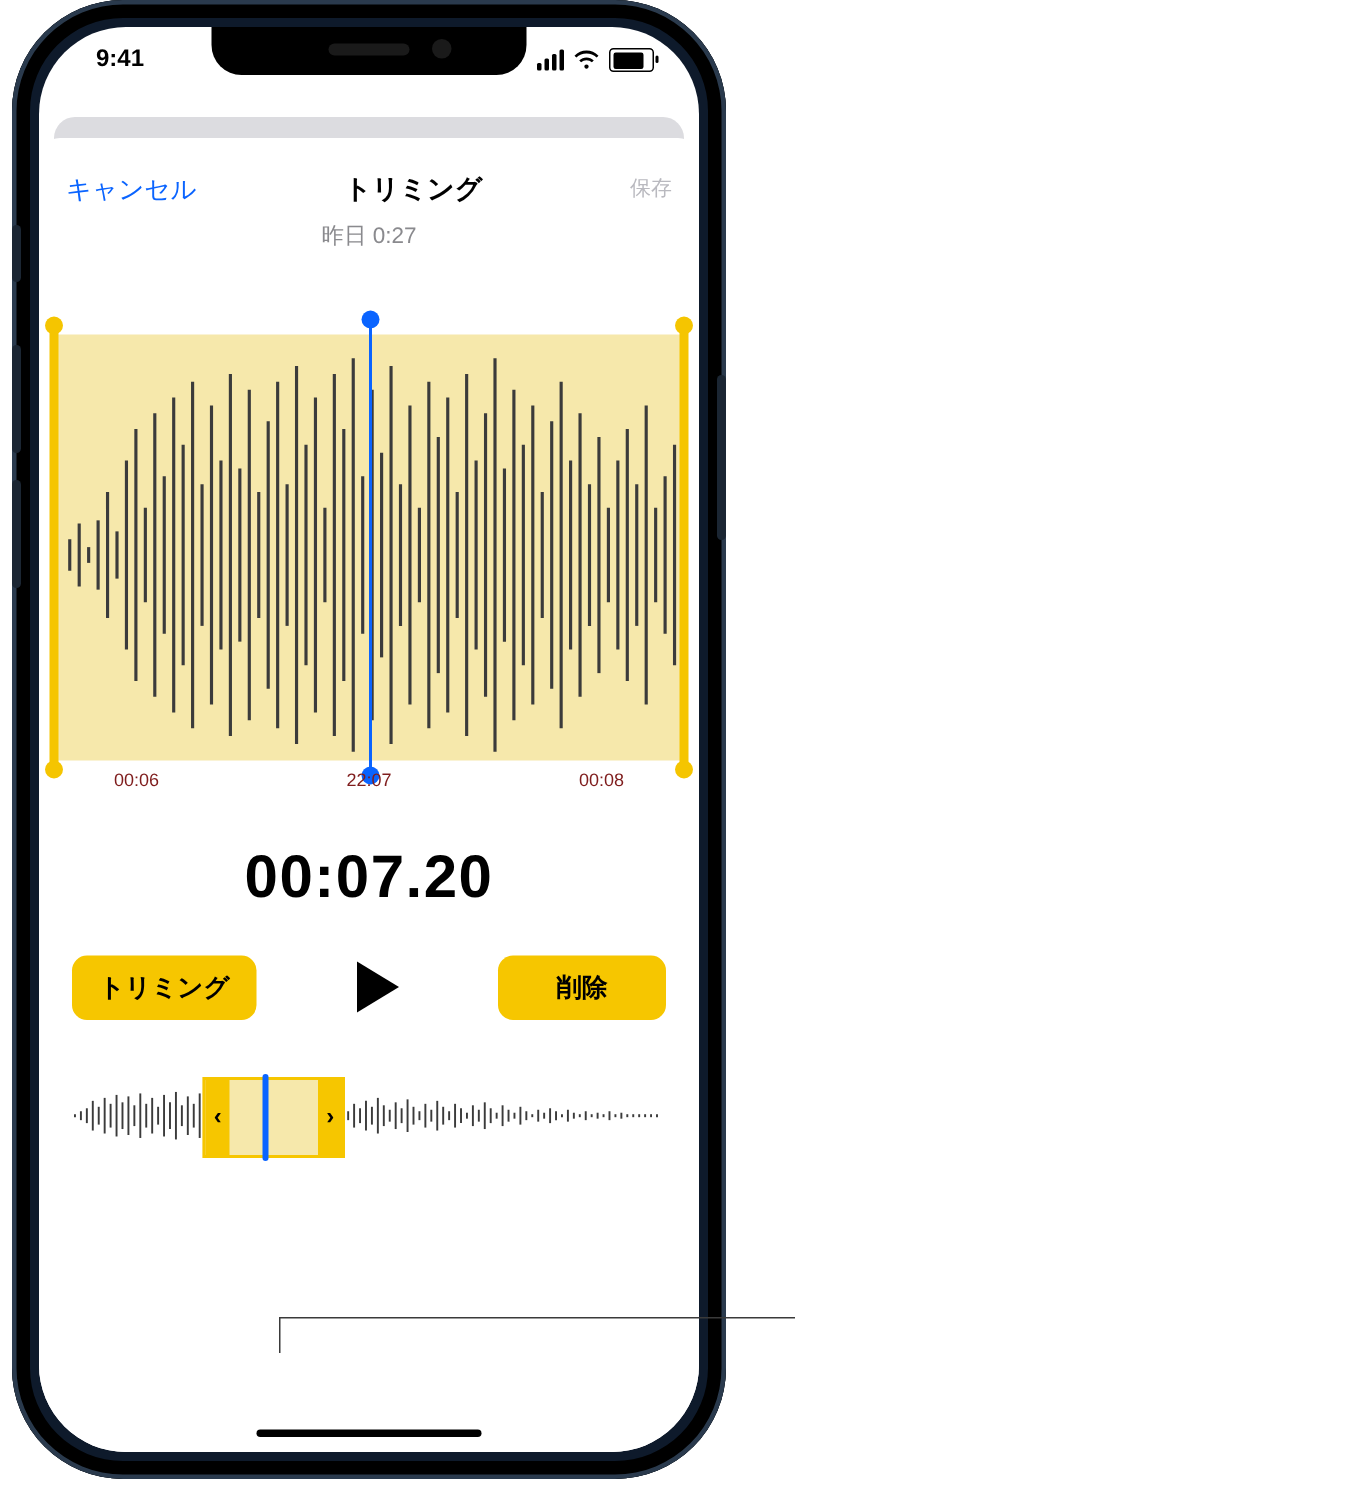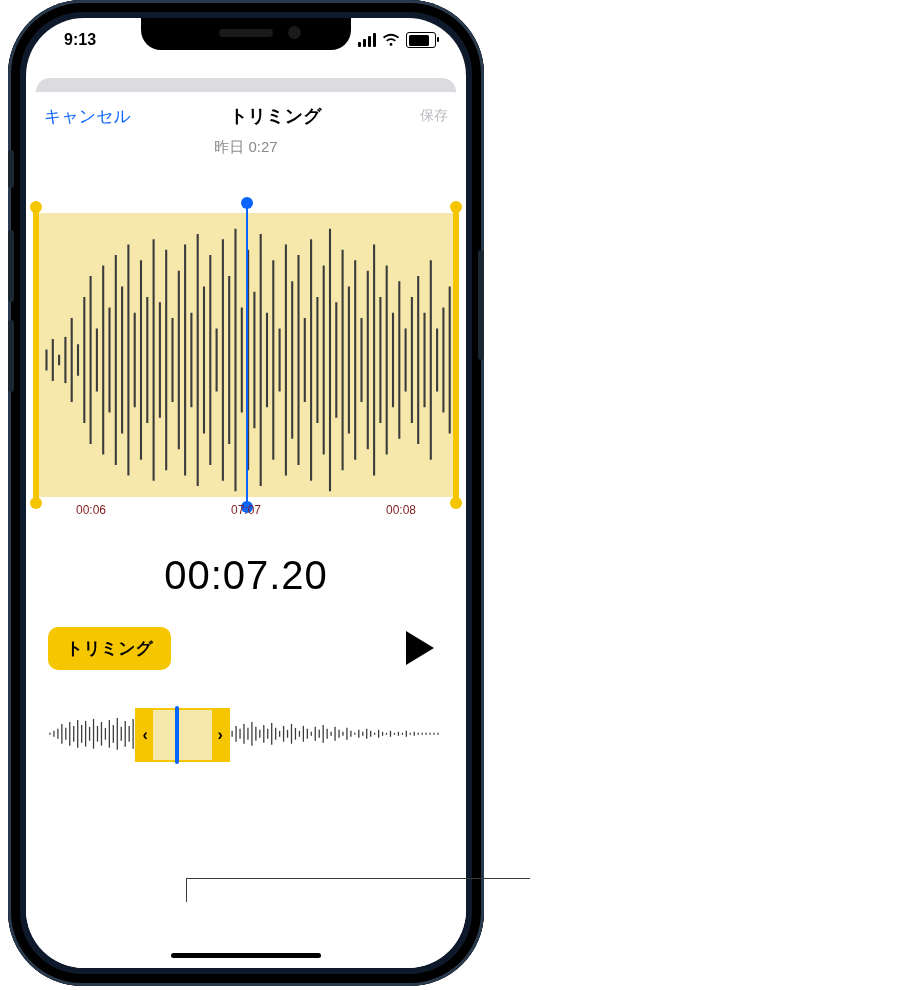--- a/index.html
+++ b/index.html
@@ -30,21 +30,21 @@
   .sig span:nth-child(4){height:14px;}
   .wifi{width:18px;height:14px;}
   .battery{width:28px;height:14px;border:1.5px solid #000;border-radius:3px;position:relative;}
   .battery::after{content:"";position:absolute;right:-4px;top:4px;width:2px;height:5px;background:#000;border-radius:1px;}
   .battery .fill{position:absolute;left:1.5px;top:1.5px;bottom:1.5px;width:20px;background:#000;border-radius:1.5px;}
 
   
   .layer-back{position:absolute;top:60px;left:10px;right:10px;height:30px;background:#dcdce0;border-radius:14px 14px 0 0;}
   .sheet{position:absolute;top:74px;left:0;right:0;bottom:0;background:#fff;border-radius:14px 14px 0 0;overflow:hidden;}
 
-  .navbar{display:flex;justify-content:space-between;align-items:center;padding:12px 18px 6px;}
+  .navbar{display:flex;justify-content:space-between;align-items:center;padding:22px 18px 6px;}
   .nav-title{font-size:18px;font-weight:600;color:#000;}
   .nav-cancel{color:#0a64ff;font-size:17px;}
   .nav-save{color:#b9b9bf;font-size:14px;}
 
   .rec-title{text-align:center;font-size:24px;font-weight:700;color:#000;margin-top:14px;}
   .rec-sub{text-align:center;font-size:15px;color:#8a8a8e;margin-top:4px;}
 
   
   .wavebox{position:relative;margin:56px 10px 0;height:312px;}
   .wave-sel{position:absolute;left:0;right:0;top:0;bottom:28px;background:#f6e8ab;}
@@ -54,21 +54,21 @@
   .handleY.right{right:-3px;top:-6px;bottom:22px;}
   .knob{width:12px;height:12px;border-radius:50%;background:#f5c500;position:absolute;left:-3px;}
   .handleY .knob.top{top:-6px;}
   .handleY .knob.bot{bottom:-6px;}
   .playhead{position:absolute;top:-10px;bottom:18px;width:2px;background:#0a64ff;}
   .playhead .dot{position:absolute;left:-5px;width:12px;height:12px;border-radius:50%;background:#0a64ff;}
   .playhead .dot.top{top:-6px;}
   .playhead .dot.bot{bottom:-6px;}
   .ticklabels{position:absolute;left:0;right:0;bottom:0;height:22px;display:flex;justify-content:space-between;padding:0 40px;font-size:12px;color:#7f1d1d;}
 
-  .timecode{text-align:center;font-size:40px;font-weight:400;letter-spacing:1px;color:#000;margin-top:28px;font-variant-numeric:tabular-nums;}
+  .timecode{text-align:center;font-size:40px;font-weight:700;letter-spacing:1px;color:#000;margin-top:28px;font-variant-numeric:tabular-nums;}
 
   .controls{display:flex;justify-content:space-between;align-items:center;margin:26px 22px 0;}
   .pill{background:#f6c600;border:none;border-radius:10px;padding:10px 18px;font-size:17px;font-weight:600;color:#000;min-width:112px;text-align:center;}
   .playbtn{width:48px;height:48px;display:flex;align-items:center;justify-content:center;}
   .playbtn svg{display:block;}
 
   
   .overview{position:relative;margin:36px 22px 0;height:54px;}
   .ov-wave{position:absolute;left:0;right:0;top:6px;bottom:6px;}
   .ov-sel{position:absolute;top:0;bottom:0;background:#f6e8ab;border:2px solid #f6c600;border-radius:0;display:flex;justify-content:space-between;align-items:center;}
@@ -90,21 +90,21 @@
     <div class="side l3"></div>
     <div class="side r1"></div>
 
     <div class="screen">
       <div class="notch">
         <div class="speaker"></div>
           <div class="cam"></div>
       </div>
 
       <div class="statusbar">
-        <div class="time">9:13</div>
+        <div class="time">9:41</div>
         <div class="right">
           <div class="sig">
               <span></span>
               <span></span>
               <span></span>
               <span></span>
             </div>
           <svg class="wifi" viewBox="0 0 20 14">
               <path d="M10 13.5c.9 0 1.6-.7 1.6-1.6S10.9 10.3 10 10.3s-1.6.7-1.6 1.6.7 1.6 1.6 1.6zM6 8.7c1.1-1 2.5-1.6 4-1.6s2.9.6 4 1.6l1.4-1.4C13.9 5.9 12 5.1 10 5.1S6.1 5.9 4.6 7.3L6 8.7zM2.5 5.2C4.5 3.3 7.2 2.2 10 2.2s5.5 1.1 7.5 3l1.4-1.4C16.5 1.4 13.3 0 10 0S3.5 1.4 1.1 3.8l1.4 1.4z" fill="#000"></path>
             </svg>
@@ -205,34 +205,35 @@
           <div class="handleY right">
               <div class="knob top"></div>
               <div class="knob bot"></div>
             </div>
           <div class="playhead" style="left:50%">
               <div class="dot top"></div>
               <div class="dot bot"></div>
             </div>
           <div class="ticklabels">
             <span>00:06</span>
-            <span>07:07</span>
+            <span>22:07</span>
             <span>00:08</span>
           </div>
         </div>
 
         <div class="timecode">00:07.20</div>
 
         <div class="controls">
           <button class="pill">トリミング</button>
           <div class="playbtn">
             <svg width="34" height="38" viewBox="0 0 34 38">
                 <path d="M3 2 L31 19 L3 36 Z" fill="#000"></path>
               </svg>
           </div>
+          <button class="pill">削除</button>
         </div>
 
         <div class="overview">
           <svg class="ov-wave" viewBox="0 0 400 40" preserveAspectRatio="none">
             <g stroke="#3b3b3b" stroke-width="1.3">
               <line x1="2" y1="19" x2="2" y2="21"></line>
                 <line x1="6" y1="17" x2="6" y2="23"></line>
                 <line x1="10" y1="15" x2="10" y2="25"></line>
                 <line x1="14" y1="10" x2="14" y2="30"></line>
                 <line x1="18" y1="14" x2="18" y2="26"></line>

